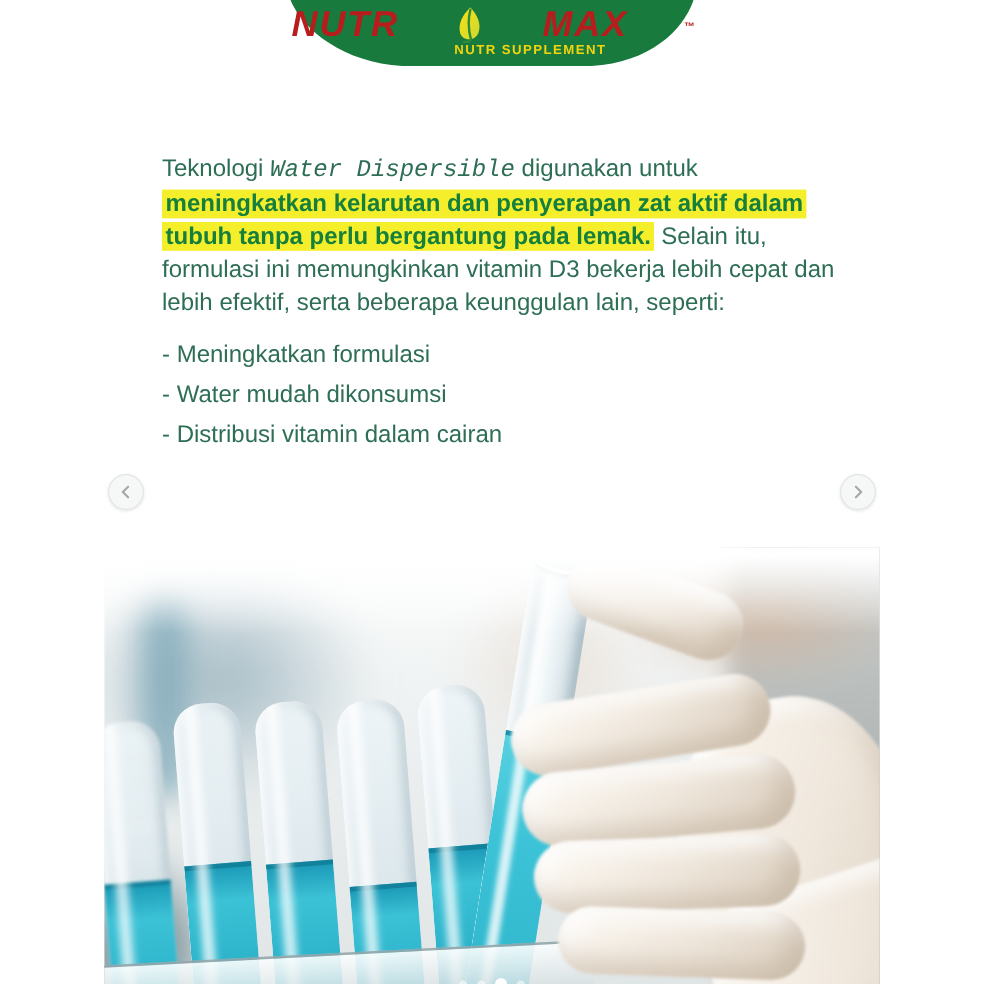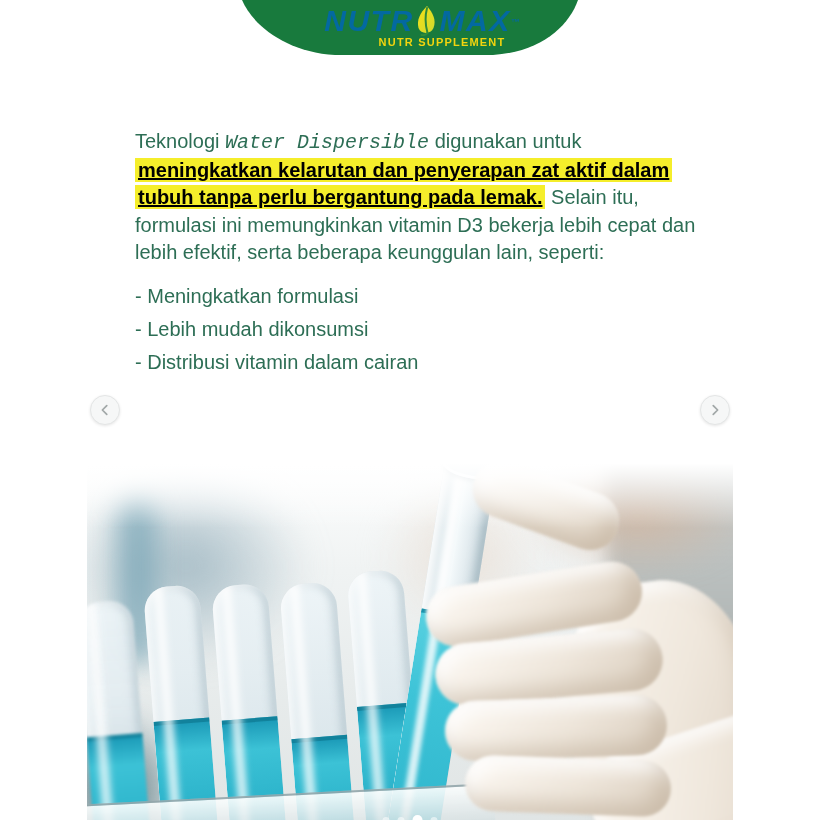--- a/index.html
+++ b/index.html
@@ -2,35 +2,35 @@
 <html><head>
 <meta charset="utf-8">
 <style>
   html,body{margin:0;padding:0;}
   .page{position:relative;width:820px;height:820px;background:#ffffff;overflow:hidden;
         font-family:"Liberation Sans",sans-serif;}
 
   
   .logo{position:absolute;left:242px;top:0;width:336px;height:64px;}
   .logo svg.banner{position:absolute;left:0;top:0;width:100%;height:100%;}
-  .brand-line{position:absolute;top:5px;left:12px;width:100%;display:flex;align-items:center;
-              justify-content:center;color:#0369a1;font-weight:bold;font-style:italic;
+  .brand-line{position:absolute;top:5px;left:1px;width:100%;display:flex;align-items:center;
+              justify-content:space-between;color:#b91c1c;font-weight:bold;font-style:italic;
               font-size:30px;letter-spacing:1.5px;line-height:30px;}
   .leaf-wrap{display:inline-block;width:22px;height:30px;margin:0 2px;}
   .tm{font-size:9px;font-style:normal;letter-spacing:0;align-self:flex-start;margin-top:2px;}
   .tagline{position:absolute;top:36px;left:calc(50% + 32px);transform:translateX(-50%);
            color:#f2d40e;font-weight:bold;font-size:11px;letter-spacing:1.2px;white-space:nowrap;}
 
   
   .content{position:absolute;left:135px;top:128px;width:572px;color:#2d6e55;}
   .content h1{margin:0 0 16px 0;font-size:23px;line-height:26px;color:#1e6f47;font-weight:bold;}
   .para{font-size:20px;line-height:27.5px;margin:0;}
   .seg-italic{font-style:italic;font-family:Liberation Mono, monospace;}
-  .seg-highlight{background:#f5ee2b;color:#000000;font-weight:bold;padding:1px 3px;
-                 -webkit-box-decoration-break:clone;box-decoration-break:clone;text-decoration:underline;}
+  .seg-highlight{background:#f5ee2b;color:#15803d;font-weight:bold;padding:1px 3px;
+                 -webkit-box-decoration-break:clone;box-decoration-break:clone;}
   .bullets{list-style:none;margin:19px 0 0 0;padding:0;font-size:20px;}
   .bullets li{margin:0 0 13px 0;line-height:20px;}
 
   
   .nav-btn{position:absolute;width:30px;height:30px;border-radius:50%;background:#f6f7f7;
            border:1px solid #e4e6e6;box-shadow:0 1px 3px rgba(0,0,0,0.10);
            display:flex;align-items:center;justify-content:center;padding:0;cursor:pointer;}
   .nav-btn.prev{left:90px;top:395px;}
   .nav-btn.next{left:700px;top:395px;}
   .nav-btn svg{width:14px;height:14px;stroke:#a2a8a8;stroke-width:2;fill:none;
@@ -131,21 +131,21 @@
       <span>MAX</span>
       <span class="tm">™</span>
     </div>
     <div class="tagline">NUTR SUPPLEMENT</div>
   </div>
 
   <div class="content">
     <p class="para"><span>Teknologi </span><span class="seg-italic">Water Dispersible</span><span> digunakan untuk </span><span class="seg-highlight">meningkatkan kelarutan dan penyerapan zat aktif dalam tubuh tanpa perlu bergantung pada lemak.</span><span> Selain itu, formulasi ini memungkinkan vitamin D3 bekerja lebih cepat dan lebih efektif, serta beberapa keunggulan lain, seperti:</span></p>
     <ul class="bullets">
       <li>- Meningkatkan formulasi</li>
-      <li>- Lebih mudah dikonsumsi</li>
+      <li>- Water mudah dikonsumsi</li>
       <li>- Distribusi vitamin dalam cairan</li>
     </ul>
   </div>
 
   <button class="nav-btn prev">
     <svg viewBox="0 0 16 16">
       <polyline points="10,3 5,8 10,13"></polyline>
     </svg>
   </button>
   <button class="nav-btn next">

